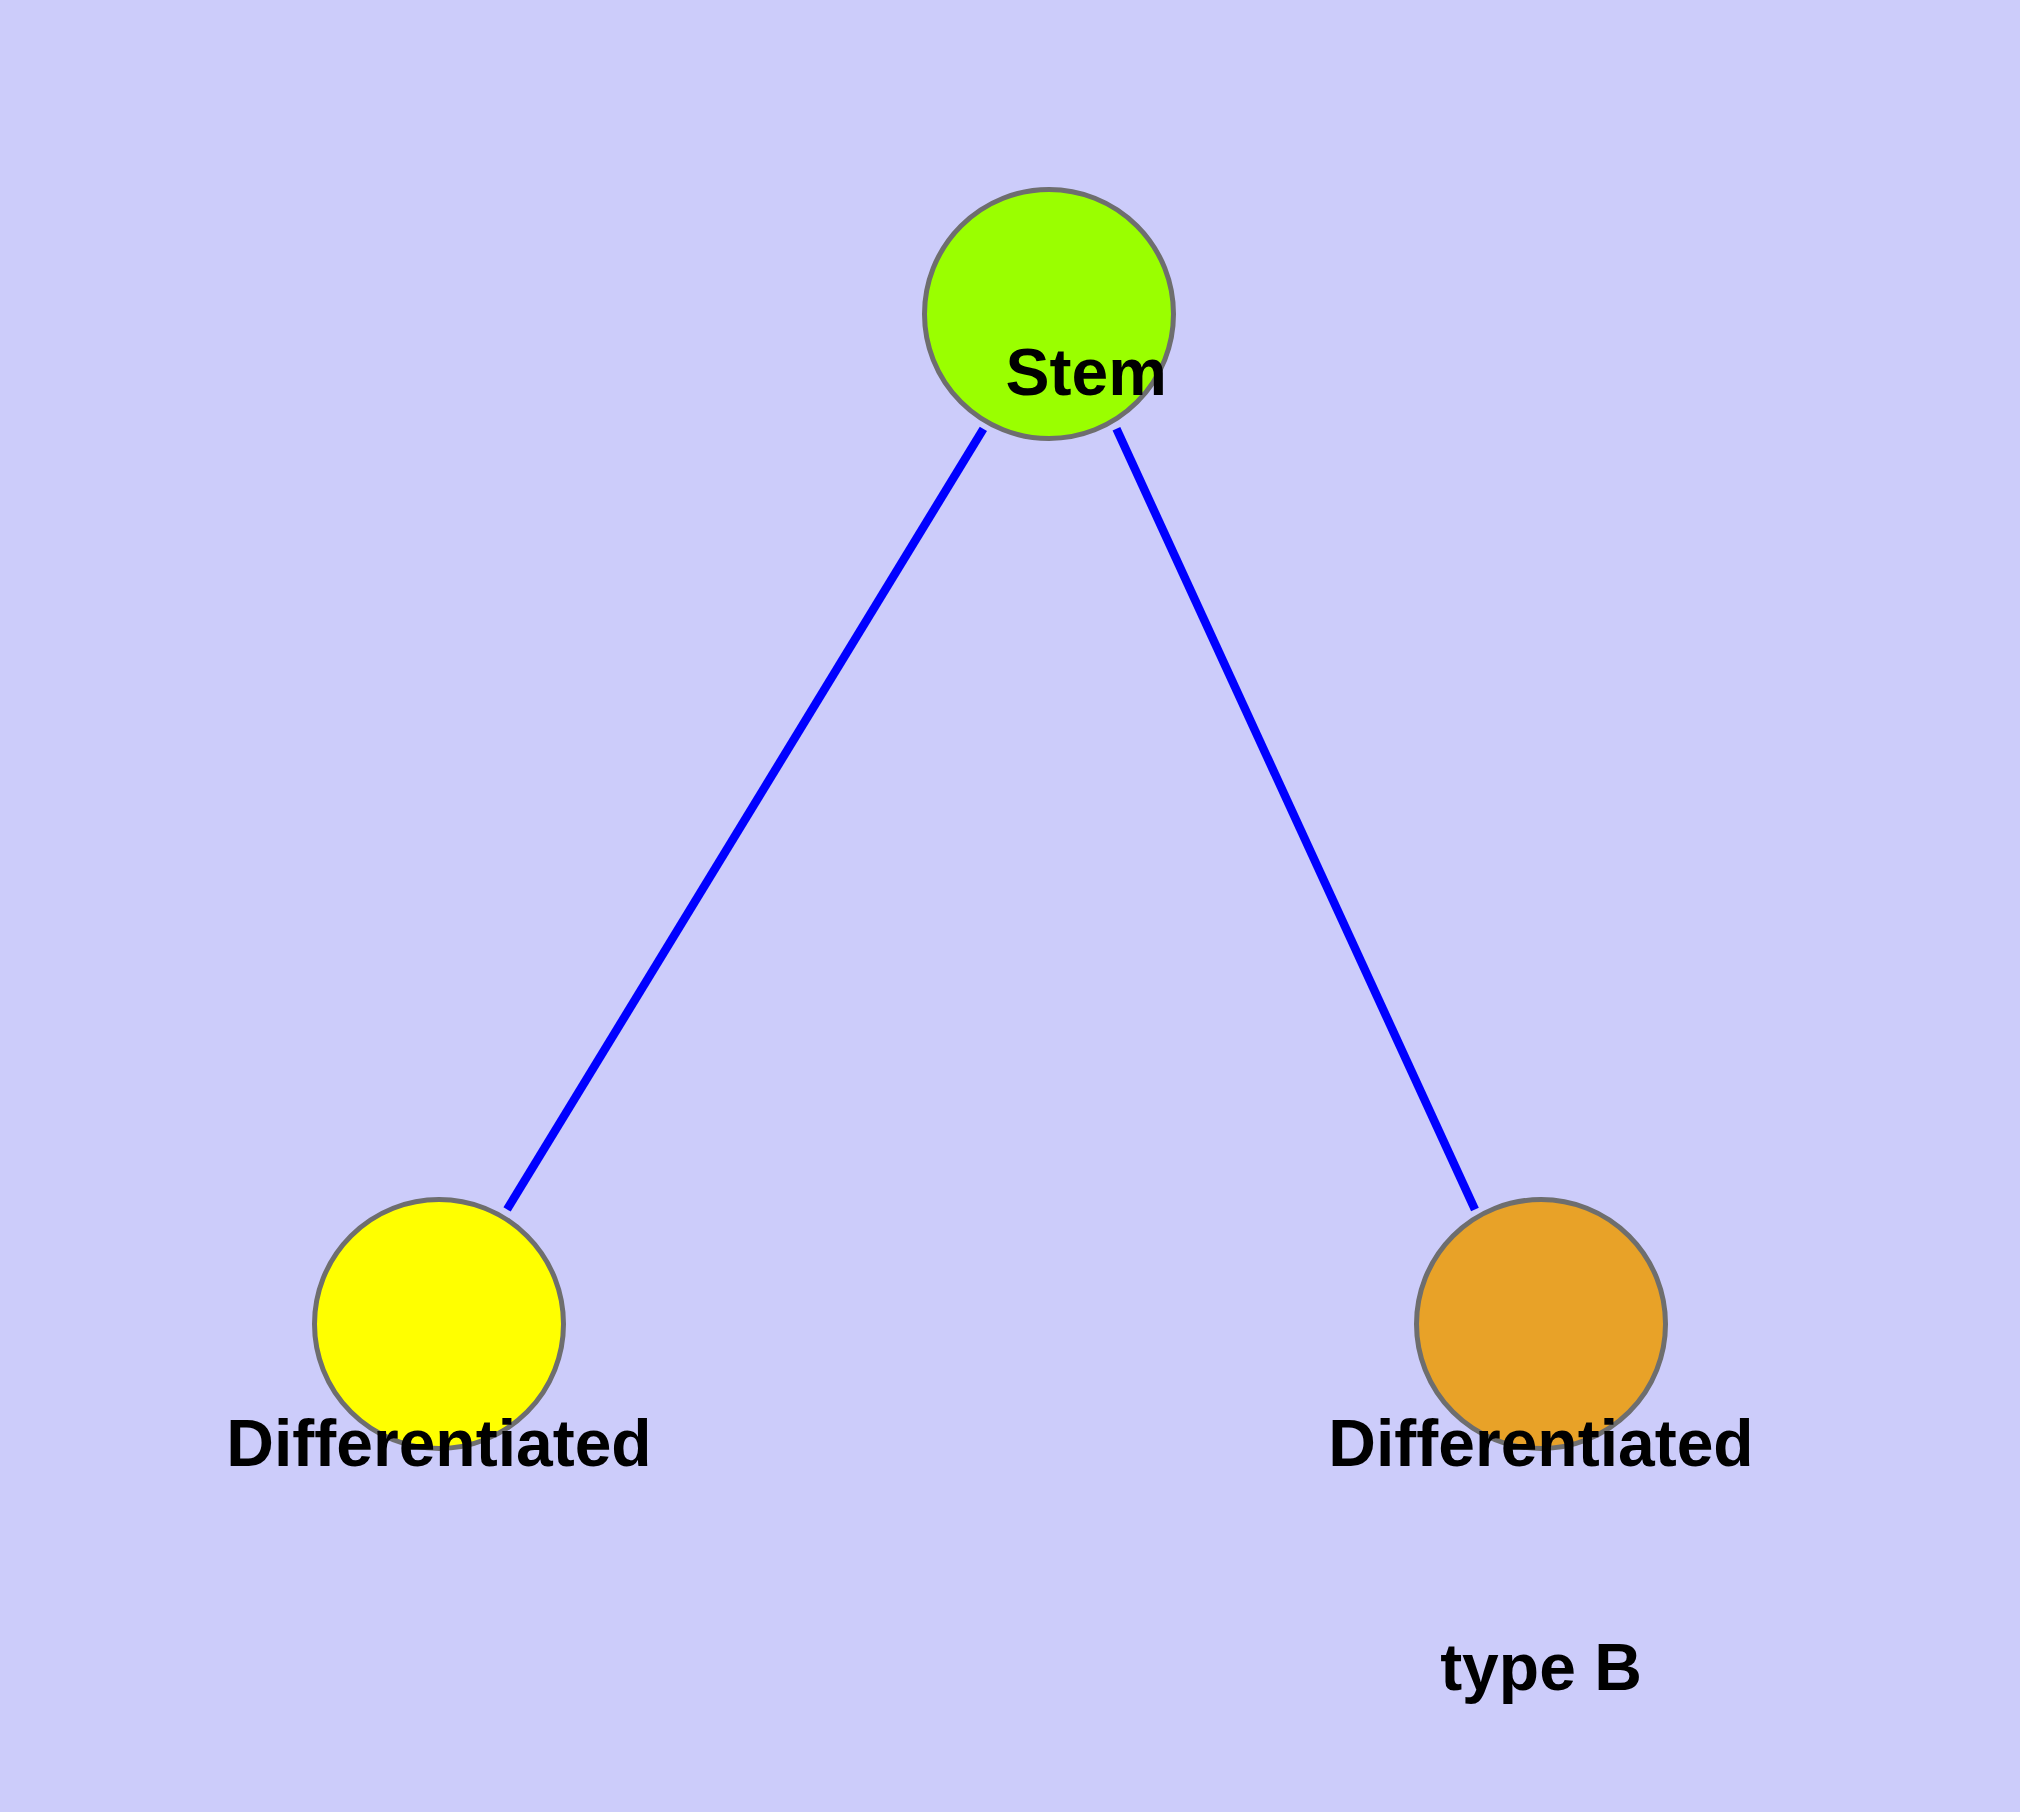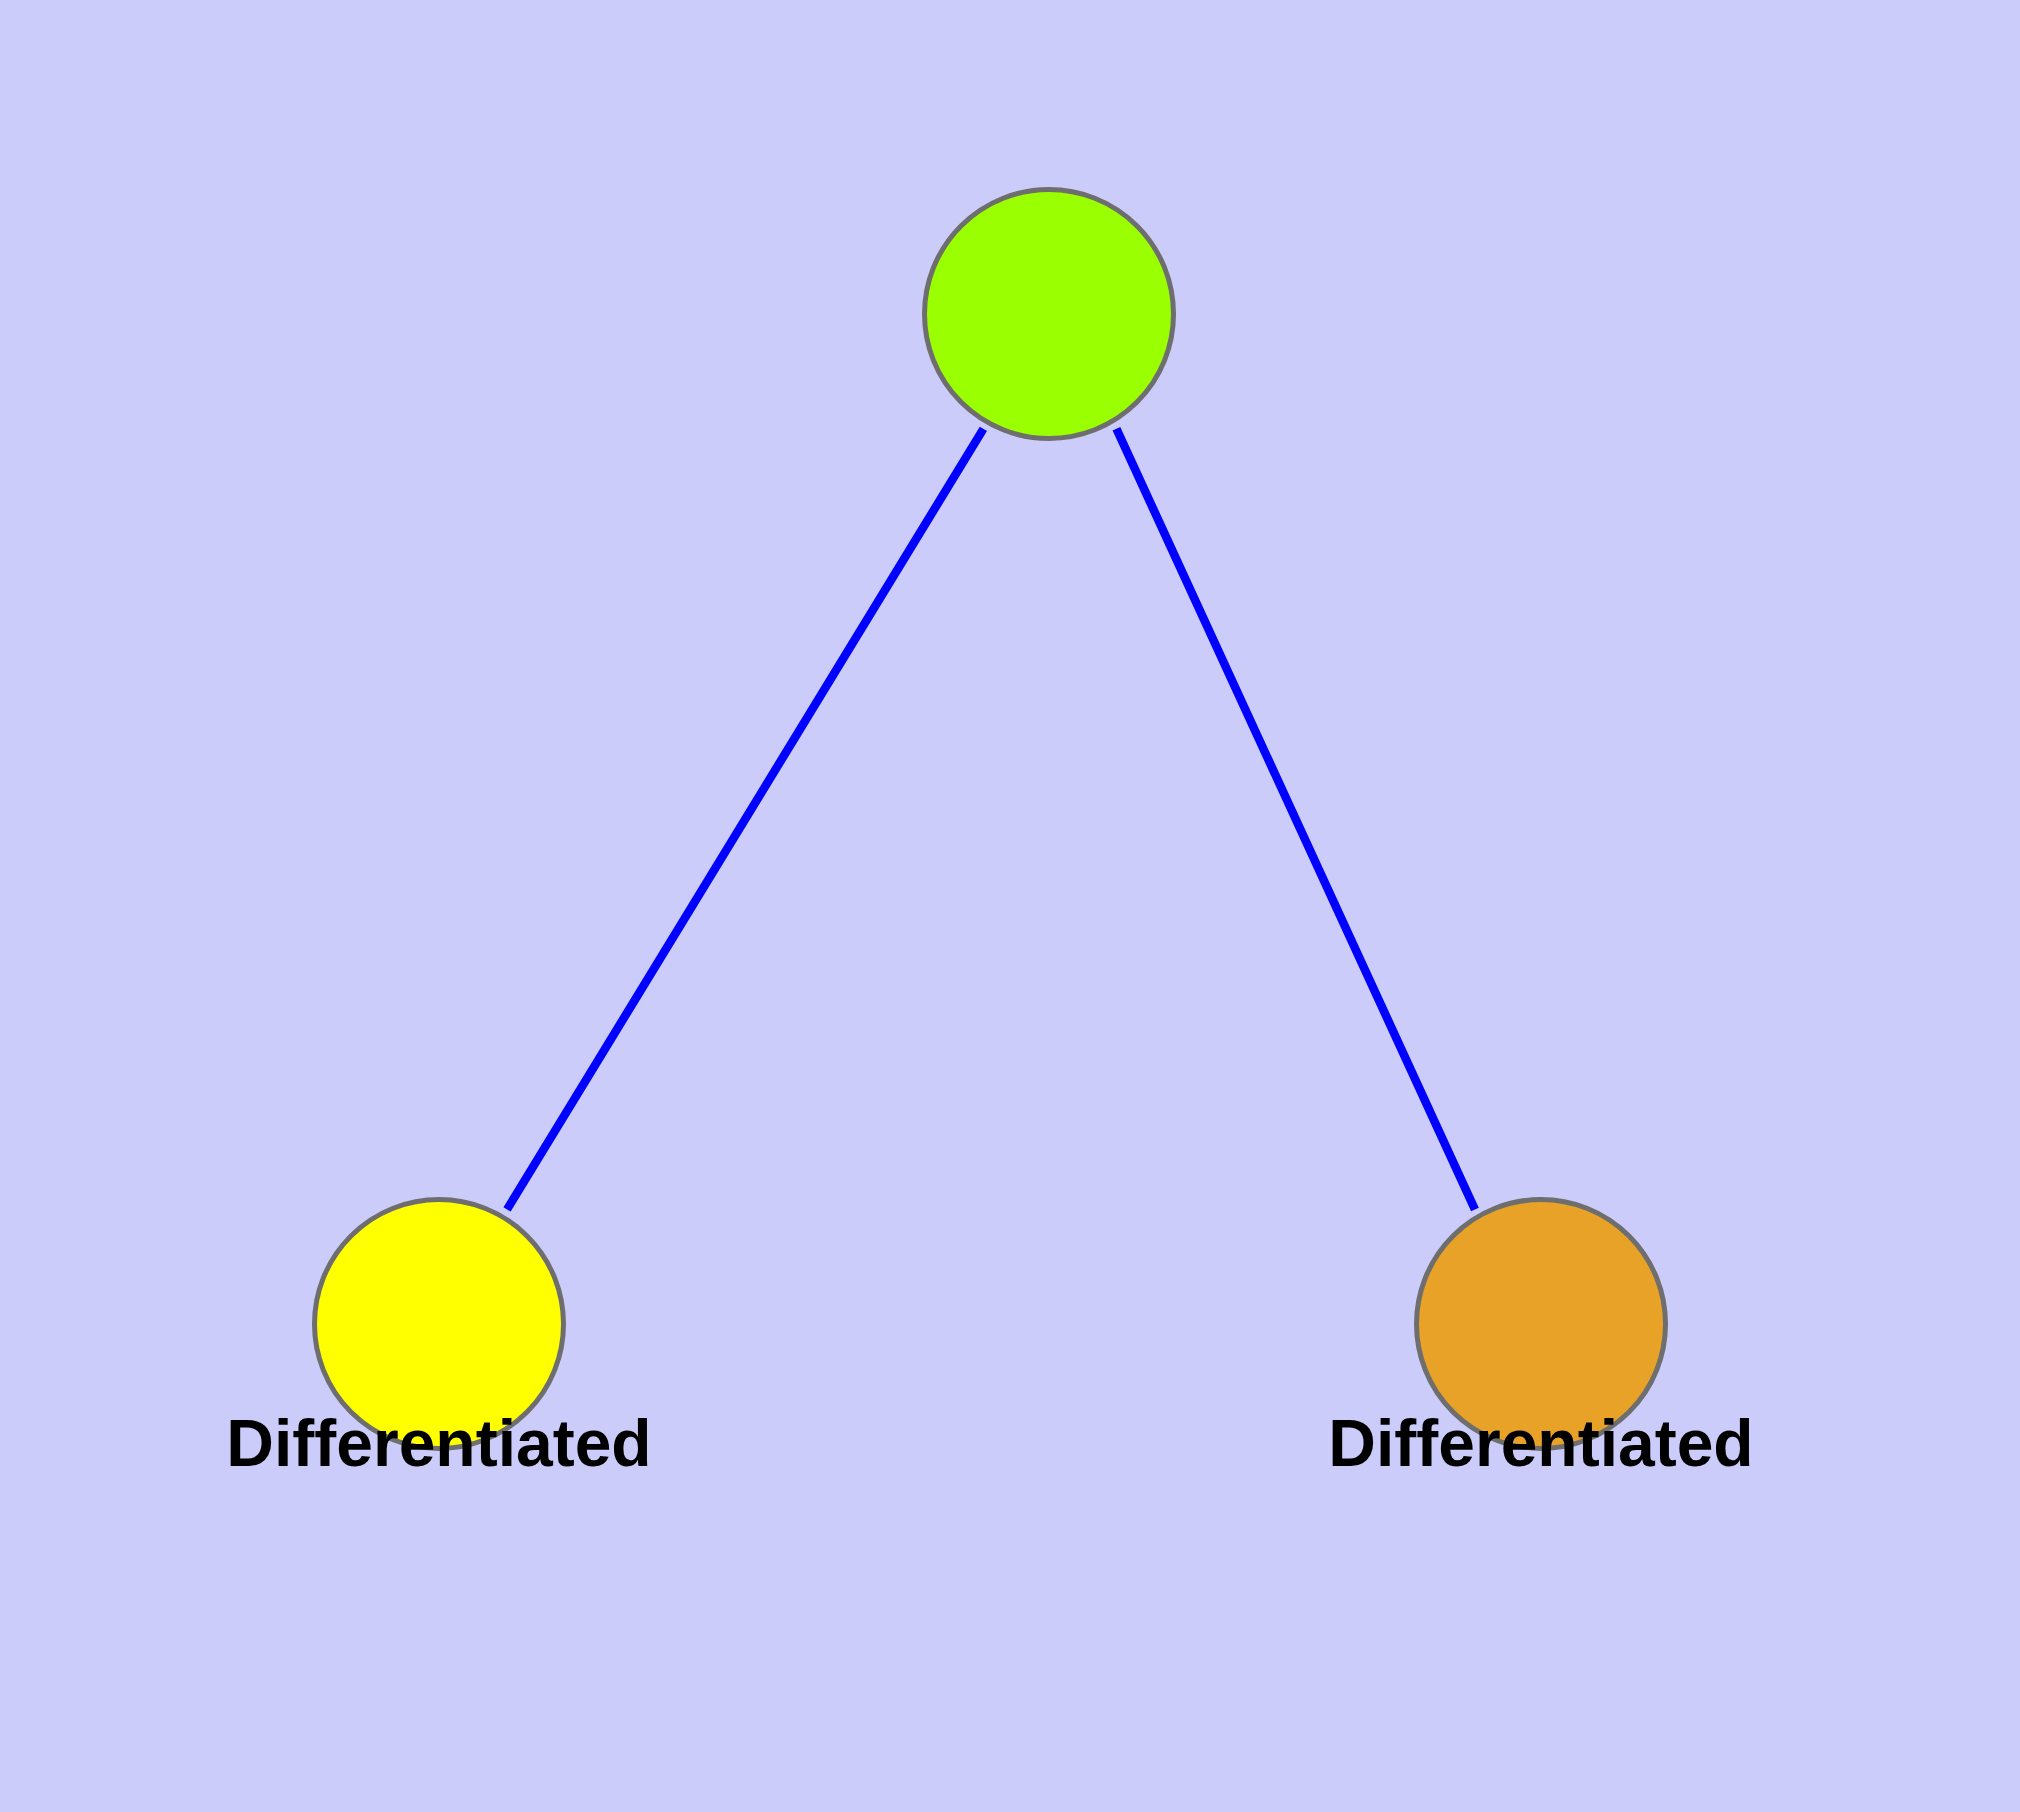--- a/index.html
+++ b/index.html
@@ -90,23 +90,27 @@
 
   <svg id="edge-layer" viewBox="0 0 2384 2138" width="2021" height="1812" xmlns="http://www.w3.org/2000/svg">
     <line x1="1160" y1="506" x2="598" y2="1427" stroke="#0000ff" stroke-width="10" stroke-linecap="butt"></line>
     <line x1="1317" y1="506" x2="1740" y2="1427" stroke="#0000ff" stroke-width="10" stroke-linecap="butt"></line>
   </svg>
 
   <div class="node node-stem"></div>
   <div class="node node-diffa"></div>
   <div class="node node-diffb"></div>
 
+  <div class="node-label label-stem">
+    <span>Stem</span>
+  </div>
 
   <div class="node-label label-diffa">
     <div>Differentiated</div>
   </div>
 
   <div class="node-label label-diffb">
     <div>Differentiated</div>
+    <div>type B</div>
   </div>
 
 </div>
 
 
 </body></html>

